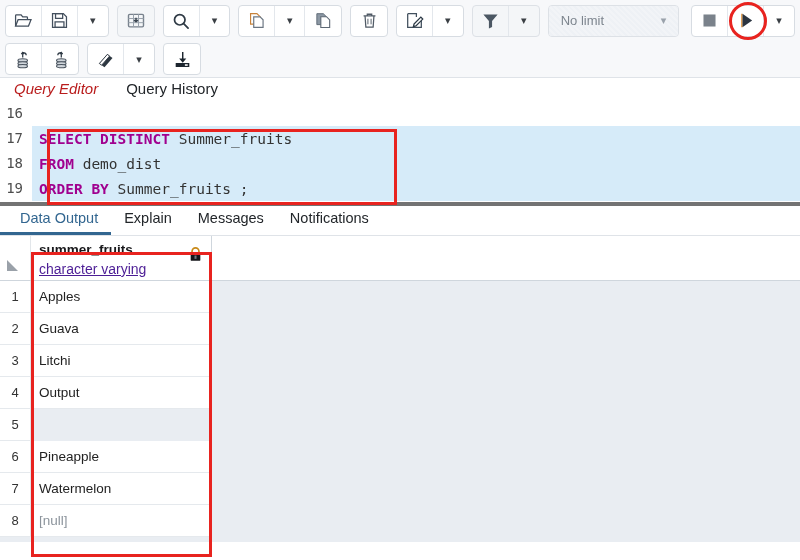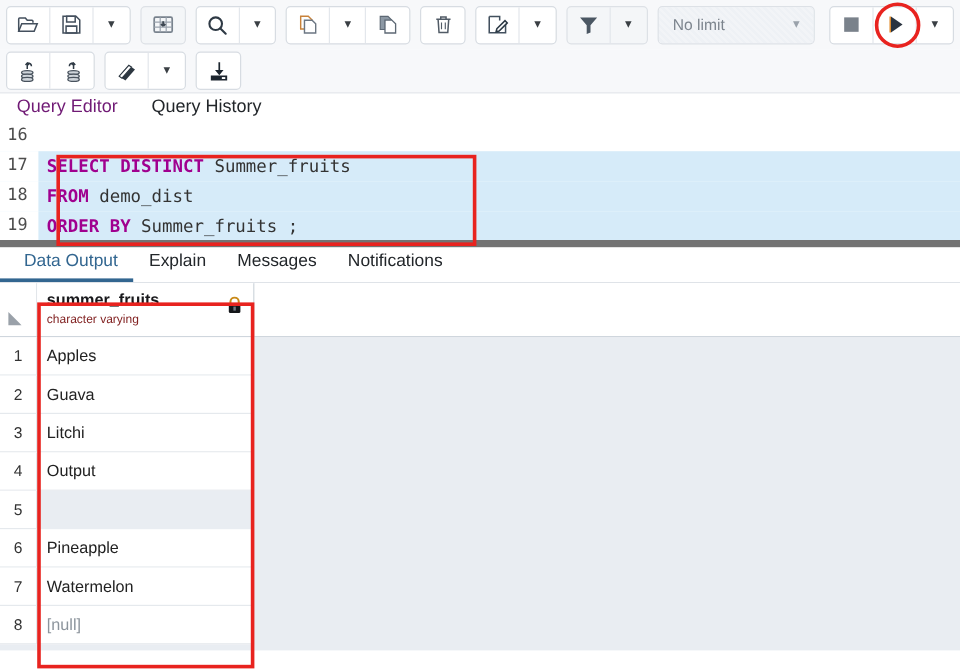--- a/index.html
+++ b/index.html
@@ -69,31 +69,32 @@
   }
   .tab {
     padding: 5px 14px 7px 14px;
     font-size: 15px;
     color: #22262a;
     cursor: pointer;
     border-bottom: 3px solid transparent;
     line-height: 1.2;
   }
   .tab.active {
-    color: #701a75;
+    color: #b91c1c;
     border-bottom-color: #326690;
+    font-style: italic;
   }
 
   
   .editor {
     position: relative;
     height: 97px;
     background: #ffffff;
     overflow: hidden;
-    border-bottom: 6px solid #737373;
+    border-bottom: 4px solid #737373;
     font-family: "DejaVu Sans Mono", monospace;
     font-size: 14.5px;
   }
   .eline {
     display: flex;
     height: 25px;
     align-items: center;
   }
   .eline.sel { background: #d6ebf9; }
   .gut {
@@ -150,21 +151,21 @@
     border-top: 11px solid transparent;
   }
   .gcolhead {
     width: 181px;
     padding: 4px 8px 0 8px;
     position: relative;
     border-right: 1px solid #cfd6dd;
     background: #fff;
   }
   .colname { font-weight: bold; font-size: 13.5px; color: #19191c; line-height: 1.45; }
-  .coltype { font-size: 10px; color: #7f1d1d; line-height: 1.35; }
+  .coltype { font-size: 14px; color: #4c1d95; line-height: 1.35; text-decoration: underline; }
   .lockicon { position: absolute; right: 9px; top: 11px; }
   .gfill { flex: 1; background: #fff; }
 
   .grow { display: flex; height: 32px; }
   .gnum {
     width: 31px; min-width: 31px;
     text-align: center;
     line-height: 31px;
     font-size: 13px;
     color: #333;

